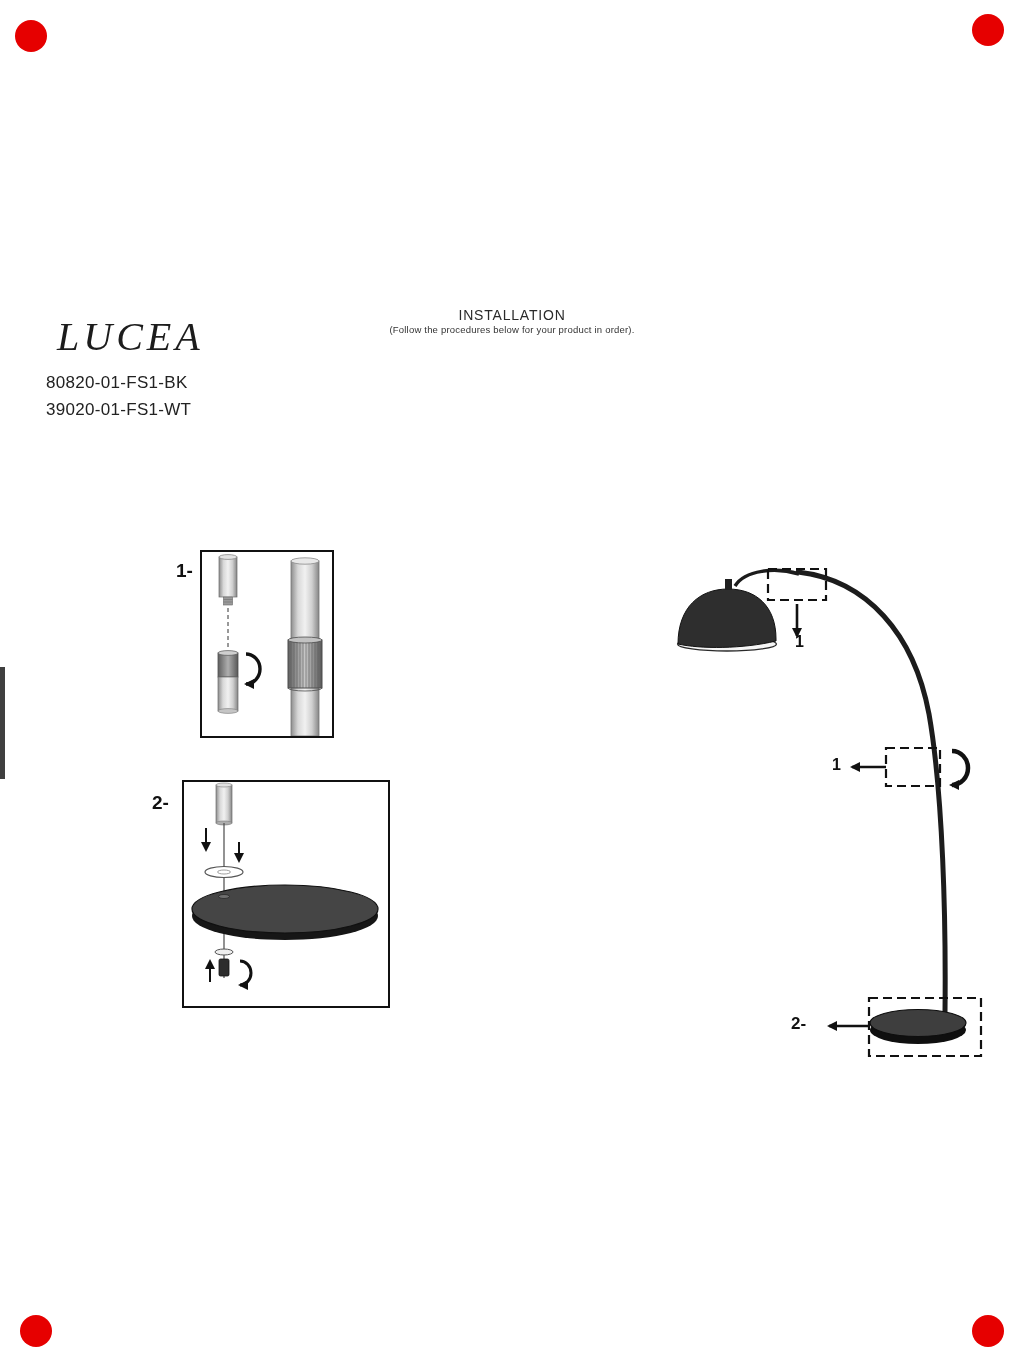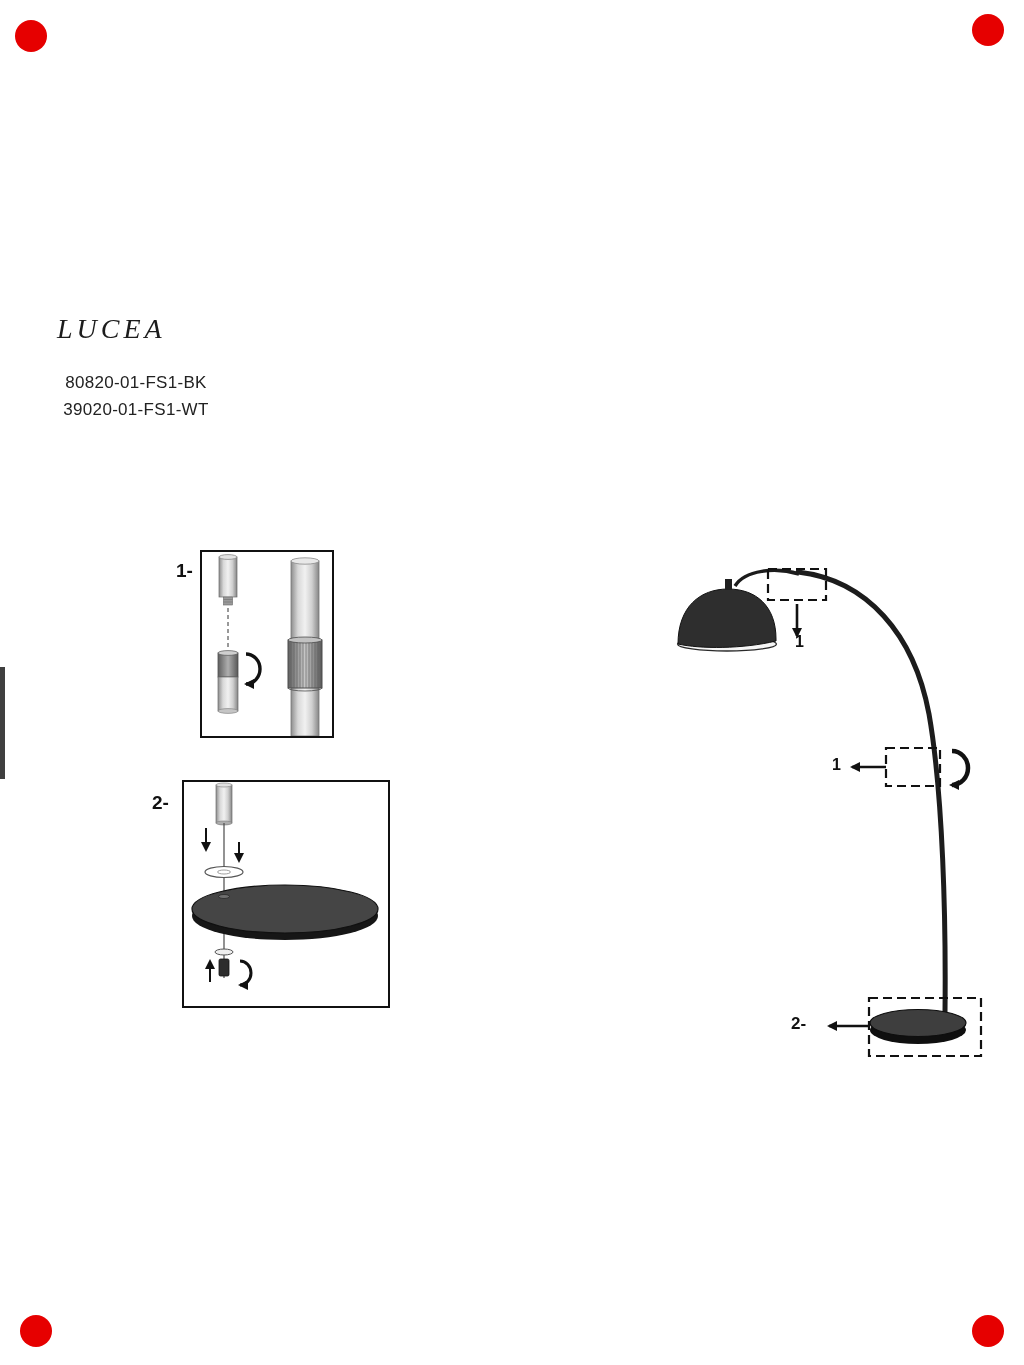--- a/index.html
+++ b/index.html
@@ -5,22 +5,22 @@
   html,body{margin:0;padding:0;background:#fff;}
   body{font-family:"Liberation Sans", sans-serif;color:#1a1a1a;}
   .page{position:relative;width:1024px;height:1365px;background:#fff;overflow:hidden;}
 
   .reg-mark{position:absolute;width:32px;height:32px;border-radius:50%;background:#e60000;}
   .reg-tl{left:15px;top:20px;}
   .reg-tr{left:972px;top:14px;}
   .reg-bl{left:20px;top:1315px;}
   .reg-br{left:972px;top:1315px;}
 
-  .brand{position:absolute;left:57px;top:313px;font-family:"Liberation Serif",serif;font-style:italic;font-size:28px;letter-spacing:4px;color:#1c1c1c;}
-  .models{position:absolute;left:46px;top:369px;width:180px;text-align:center;font-size:17px;line-height:27px;color:#222;letter-spacing:0.3px;}
+  .brand{position:absolute;left:57px;top:313px;font-family:"Liberation Serif",serif;font-style:italic;font-size:40px;letter-spacing:4px;color:#1c1c1c;}
+  .models{position:absolute;left:46px;top:369px;width:180px;text-align:left;font-size:17px;line-height:27px;color:#222;letter-spacing:0.3px;}
 
   .install-block{position:absolute;left:0;top:307px;width:1024px;text-align:center;}
   .install-title{font-size:14px;letter-spacing:0.8px;color:#2a2a2a;}
   .install-sub{font-size:9.5px;color:#333;margin-top:1px;letter-spacing:0.2px;}
 
   .step-box{position:absolute;border:2px solid #111;background:#fff;}
   .box1{left:200px;top:550px;width:130px;height:184px;}
   .box2{left:182px;top:780px;width:204px;height:224px;}
   .step-label{position:absolute;font-size:19px;font-weight:bold;color:#111;}
   .lbl1{left:176px;top:560px;}
@@ -46,20 +46,24 @@
   <div class="reg-mark reg-br"></div>
 
   <div class="edge-mark"></div>
 
   <div class="brand">LUCEA</div>
   <div class="models">
     <div>80820-01-FS1-BK</div>
     <div>39020-01-FS1-WT</div>
   </div>
 
+  <div class="install-block">
+    <div class="install-title">INSTALLATION</div>
+    <div class="install-sub">(Follow the procedures below for your product in order).</div>
+  </div>
 
   <div class="step-label lbl1">1-</div>
   <div class="step-label lbl2">2-</div>
 
   <div class="step-box box1">
     <svg width="130" height="184" viewBox="0 0 130 184">
       <defs>
         <linearGradient id="g-metal" x1="0" y1="0" x2="1" y2="0">
           <stop offset="0" stop-color="#8d8d8d"></stop>
             <stop offset="0.25" stop-color="#d8d8d8"></stop>

